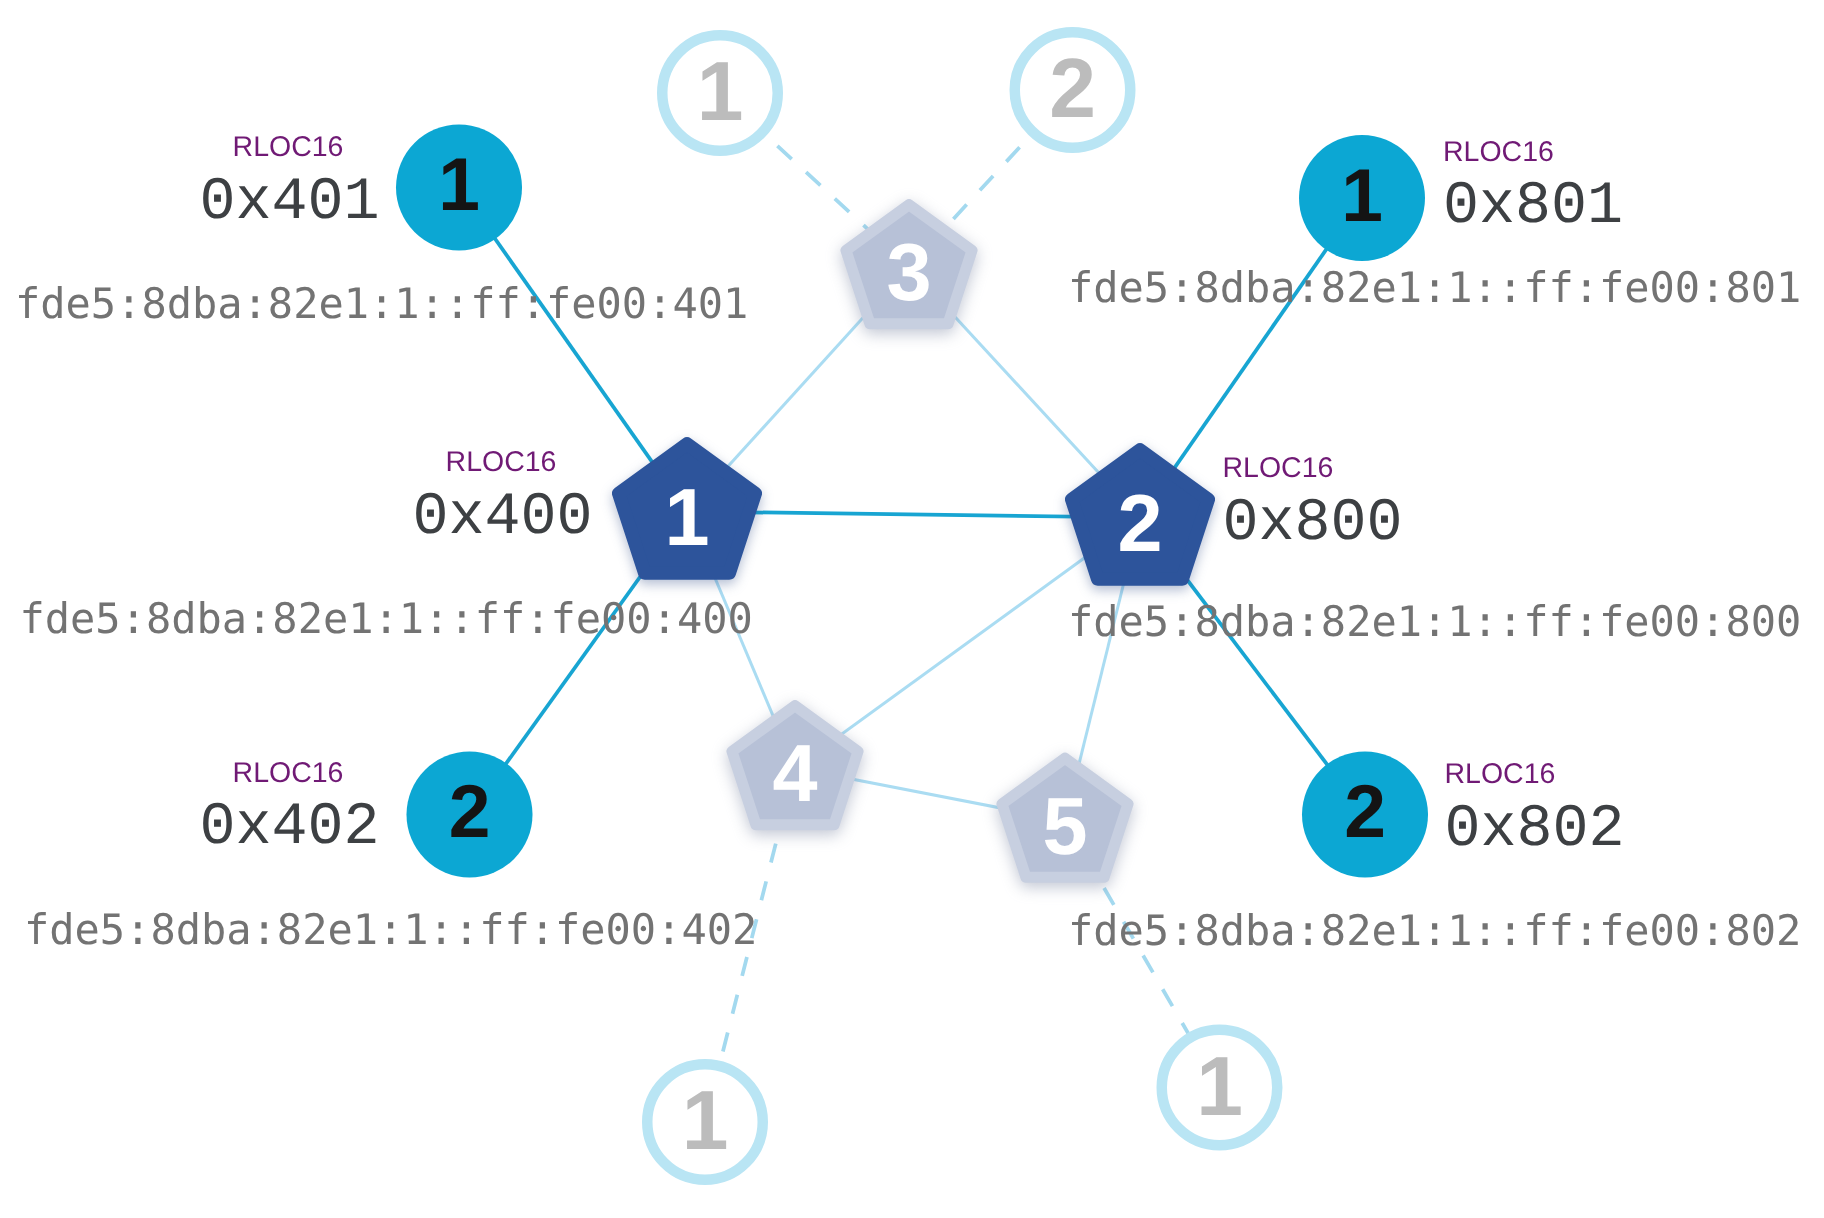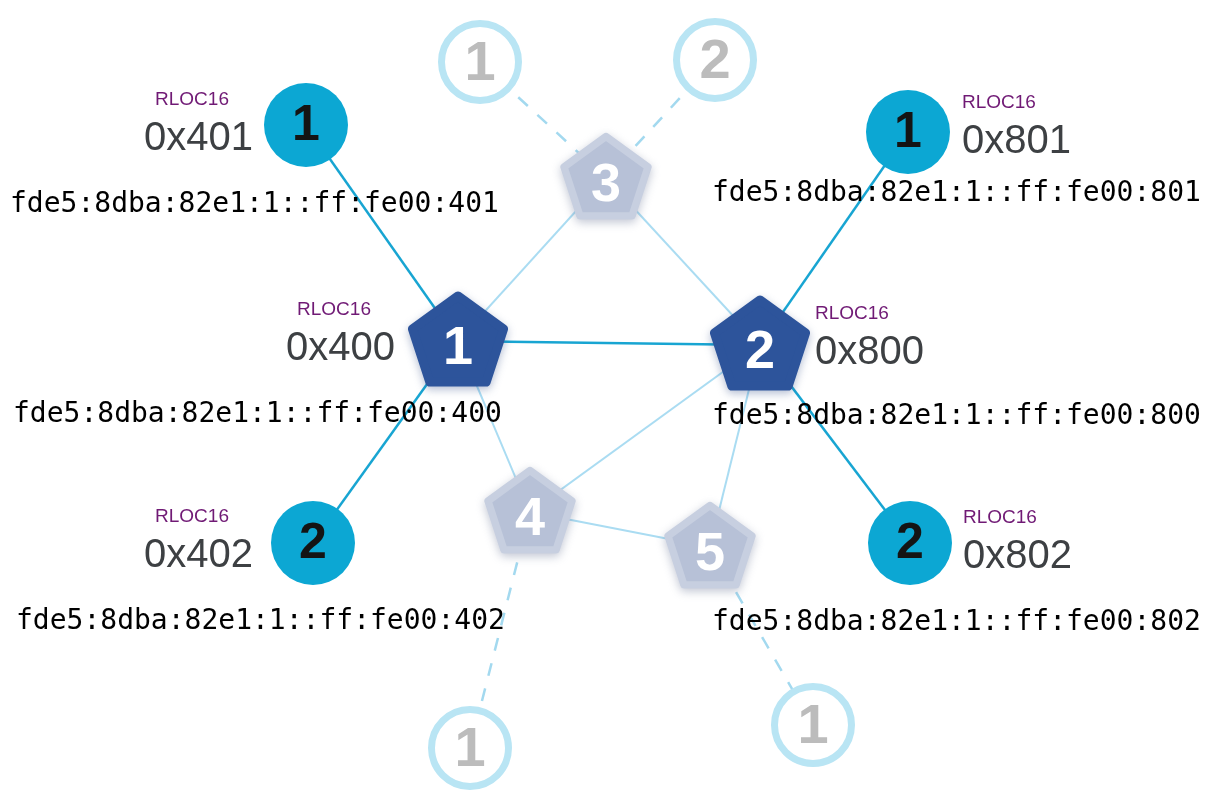--- a/index.html
+++ b/index.html
@@ -25,28 +25,28 @@
 
   .router svg{overflow:visible;}
   .router.active polygon{fill:#2d549b;stroke:#2d549b;stroke-width:9;stroke-linejoin:round;}
   .router.active svg{filter:drop-shadow(0 3px 4px rgba(40,70,130,.35));}
   .router.idle polygon{fill:#b7c1d7;stroke:#c7cfe0;stroke-width:8;stroke-linejoin:round;}
   .router.idle svg{filter:drop-shadow(0 3px 5px rgba(120,130,160,.45));}
   .router .num{color:#ffffff;font-size:54px;margin-top:8px;}
 
   .label-group{position:absolute;white-space:nowrap;}
   .label-group .rloc-title{display:block;font-size:19px;line-height:22px;color:#701a75;}
-  .label-group .rloc-hex{display:block;font-family:Liberation Sans, sans-serif;
+  .label-group .rloc-hex{display:block;font-family:Liberation Mono, monospace;
        font-size:40px;line-height:52px;color:#3d4043;text-align:right;}
   .label-group.right{text-align:right;width:122px;}
   .label-group.right .rloc-title{text-align:center;}
   .label-group.left{text-align:left;}
 
   .ip{position:absolute;font-family:"DejaVu Sans Mono",monospace;
-      font-size:28px;line-height:30px;color:#000000;white-space:nowrap;}
+      font-size:28px;line-height:30px;color:#737373;white-space:nowrap;}
 </style>
 </head>
 <body>
 
 <div id="canvas">
 
   <svg id="wires" width="1216" height="812">
       <line x1="458" y1="341" x2="306" y2="125" class="active"></line>
       <line x1="458" y1="341" x2="313" y2="543" class="active"></line>
       <line x1="458" y1="341" x2="760" y2="345" class="active"></line>

